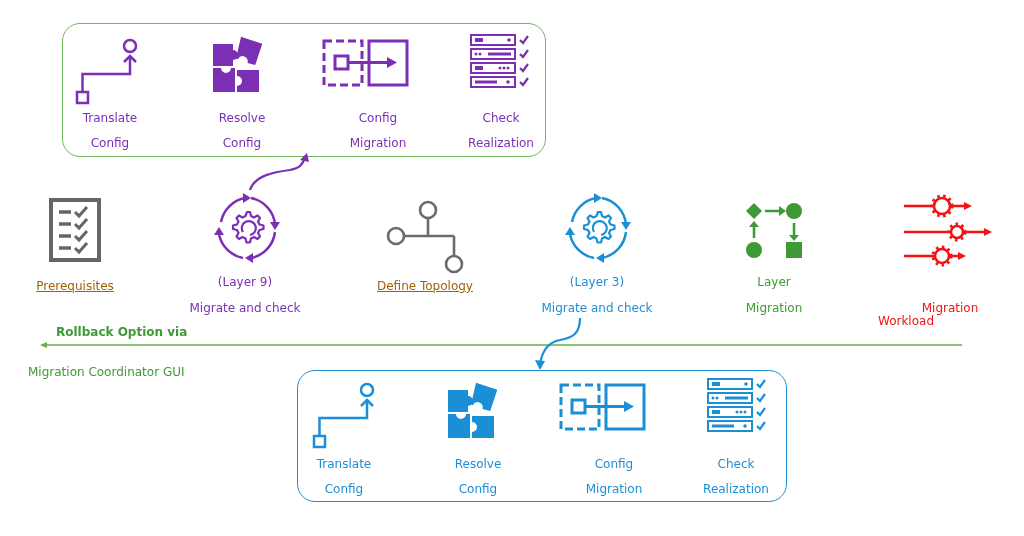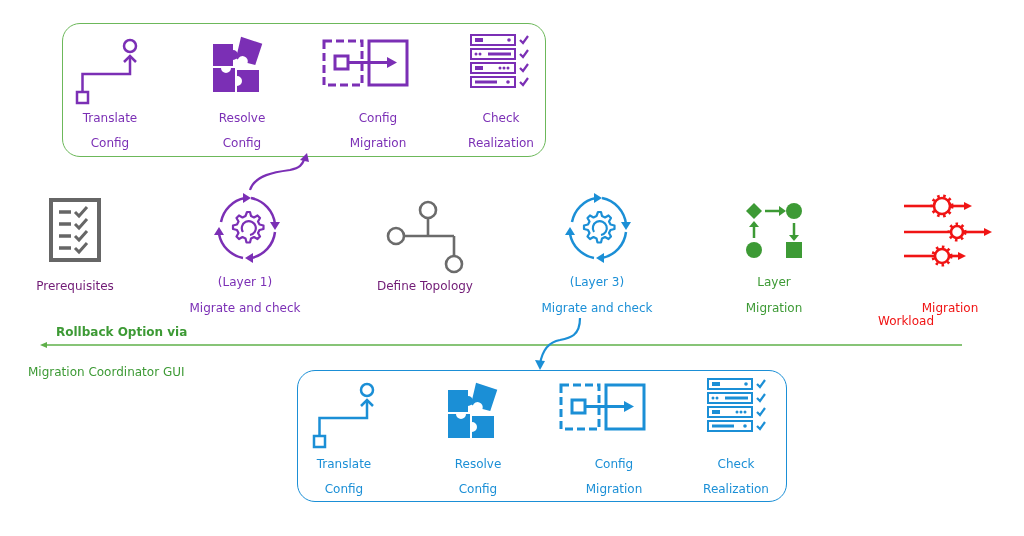--- a/index.html
+++ b/index.html
@@ -4,21 +4,21 @@
 <style>
   html, body { margin:0; padding:0; background:#ffffff; }
   body { width:1024px; height:536px; position:relative; overflow:hidden;
          font-family:"DejaVu Sans", "Liberation Sans", sans-serif; }
   .abs { position:absolute; }
   .lbl { position:absolute; text-align:center; font-size:12px; line-height:24px; white-space:nowrap; }
   .purple { color:#7b2fb5; }
   .blue { color:#1b8fd6; }
   .green { color:#3d9a35; }
   .red { color:#f01414; }
-  .gray { color:#701a75; }
+  .gray { color:#a16207;text-decoration:underline; }
   .box { position:absolute; border-radius:18px; box-sizing:border-box; }
   svg { overflow:visible; }
 </style>
 </head>
 <body>
 
 <svg width="0" height="0" style="position:absolute">
   <defs>
 
     <g id="ico-translate">
@@ -138,21 +138,21 @@
         <polyline points="26,50 30,54 38,45"></polyline>
     </g>
   </svg>
   <div class="lbl gray" style="left:10px; top:274px; width:130px;">Prerequisites</div>
 </div>
 
 <div>
   <svg class="abs purple" style="left:215px; top:198px;" width="64" height="64">
       <use href="#ico-gearcycle"></use>
     </svg>
-  <div class="lbl purple" style="left:180px; top:270px; width:130px;">(Layer 1)</div>
+  <div class="lbl purple" style="left:180px; top:270px; width:130px;">(Layer 9)</div>
   <div class="lbl purple" style="left:170px; top:296px; width:150px;">Migrate and check</div>
 </div>
 
 <div>
   <svg class="abs" style="left:384px; top:200px;" width="84" height="76">
     <g fill="none" stroke="#6b6b6b" stroke-width="2.6">
       <circle cx="44" cy="10" r="8"></circle>
       <circle cx="12" cy="36" r="8"></circle>
       <circle cx="70" cy="64" r="8"></circle>
       <line x1="44" y1="18" x2="44" y2="36"></line>

